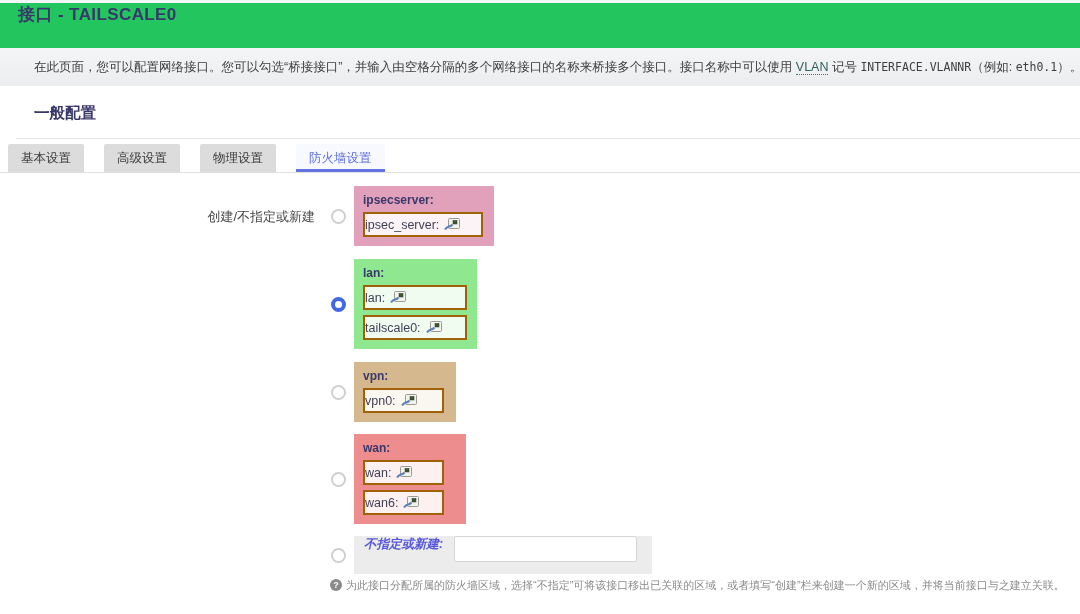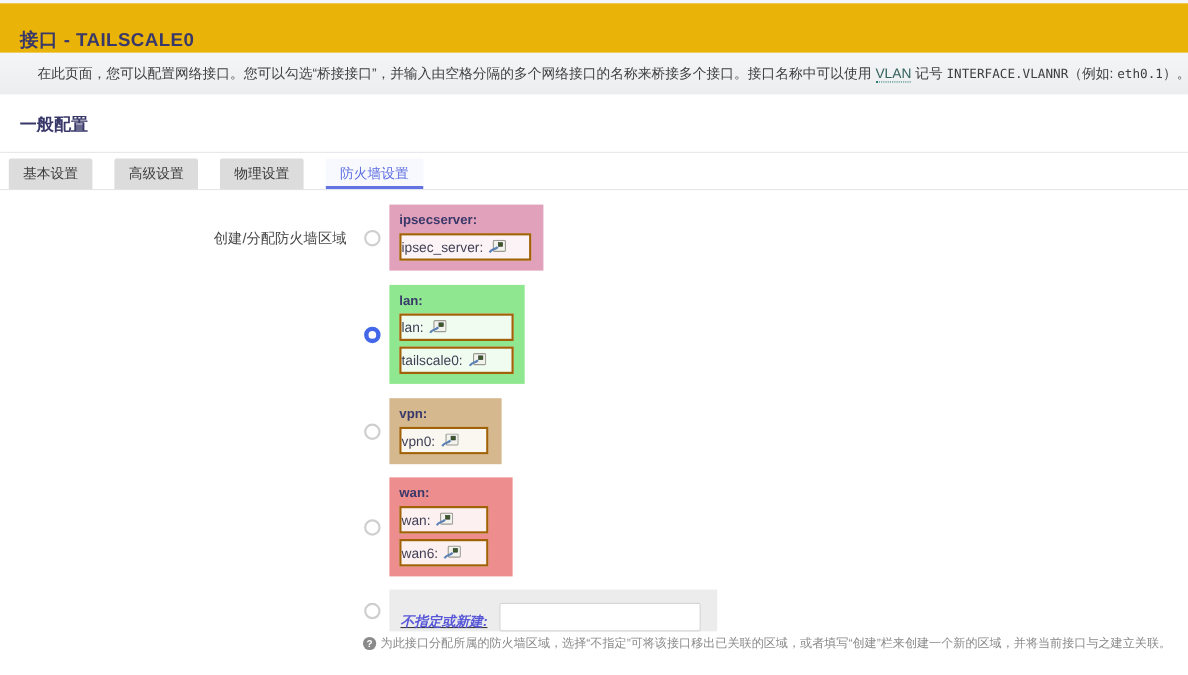--- a/index.html
+++ b/index.html
@@ -3,32 +3,32 @@
 <meta charset="utf-8">
 <style>
   * { margin:0; padding:0; box-sizing:border-box; }
   html,body { width:1080px; height:614px; overflow:hidden; }
   body {
     font-family:"Liberation Sans","DejaVu Sans",sans-serif;
     background:#ffffff; color:#3c3c3c; position:relative;
   }
   .top-strip { height:3px; background:#f4f5f7; }
   
-  .hdr { height:45px; display:flex; align-items:flex-end; padding:0 18px;
-         background:#eab308; }
+  .hdr { height:45px; display:flex; align-items:flex-start; padding:0 18px;
+         background:#22c55e; }
   .hdr h1 { font-size:17px; font-weight:bold; color:#39386a; letter-spacing:.4px; }
   
   .descr { height:38px; display:flex; align-items:center; padding:0 34px;
            background:linear-gradient(#f4f5f7,#ebedef);
            font-size:12.5px; color:#3e3e3e; white-space:nowrap; }
   .descr .abbr { border-bottom:1px dotted #2e7d78; color:#33605c; }
   .descr code { font-family:"DejaVu Sans Mono","Liberation Mono",monospace;
                 font-size:11.5px; color:#3e3e3e; }
   
-  .section-head { padding:17px 18px 14px; background:#fff; border-bottom:1px solid #e6e6ea; }
+  .section-head { padding:17px 18px 14px; background:#fff; border-bottom:1px solid #e6e6ea;margin-left:16px; }
   .section-head h2 { font-size:15.5px; font-weight:bold; color:#39386a; }
   
   .tab-bar { display:flex; gap:20px; padding:5px 0 0 8px; border-bottom:1px solid #e0e0e5; }
   .tab { padding:7px 13px 7px; font-size:12.5px; color:#3c3c3c; background:#dcdcdc;
          border-radius:2px 2px 0 0; cursor:pointer; line-height:14px; }
   .tab.active { background:#f8f9fe; color:#5e6fe2; box-shadow:inset 0 -3px 0 #6473e2; }
   
   .form-area { position:relative; height:447px; background:#fff; }
   .field-label { position:absolute; left:0; top:35px; width:315px; text-align:right;
                  font-size:13px; color:#474747; }
@@ -41,21 +41,21 @@
   .zone { padding:7px 9px 9px; }
   .zone-title { font-size:12px; font-weight:bold; color:#39386a; margin-bottom:2px; }
   .net-box { margin-top:5px; height:25px; background:rgba(255,255,255,0.87);
              border:2px solid #a16207; display:flex; align-items:center;
              gap:5px; font-size:12.5px; color:#3f3f55; }
   .w-ipsec { width:140px; } .w-ipsec .net-box { width:120px; }
   .w-lan   { width:123px; } .w-lan .net-box   { width:104px; }
   .w-vpn   { width:102px; } .w-vpn .net-box   { width:81px; }
   .w-wan   { width:112px; } .w-wan .net-box   { width:81px; }
   .unspec { width:298px; height:38px; background:#ececec; display:flex;
-            align-items:flex-end; padding:0 10px;text-decoration:underline; }
+            align-items:flex-start; padding:0 10px; }
   .unspec-label { font-size:12.5px; font-weight:bold; font-style:italic;
                   color:#5757d8; margin-right:11px; white-space:nowrap; }
   .unspec input { width:183px; height:26px; border:1px solid #d6d6d6;
                   border-radius:2px; background:#fff; font-size:12.5px; padding:0 6px;
                   font-family:"Liberation Sans","DejaVu Sans",sans-serif; }
   
   .help { position:absolute; left:330px; top:405px; width:740px; font-size:11px;
           color:#8a8a8a; display:flex; align-items:flex-start; line-height:14px; }
   .help-icon { display:inline-flex; align-items:center; justify-content:center;
                width:12px; height:12px; border-radius:50%; background:#8a8a8a;
@@ -84,21 +84,21 @@
 
 <div class="tab-bar">
   <div class="tab">基本设置</div>
   <div class="tab">高级设置</div>
   <div class="tab">物理设置</div>
   <div class="tab active">防火墙设置</div>
 </div>
 
 <div class="form-area">
 
-  <div class="field-label">创建/分配防火墙区域</div>
+  <div class="field-label">创建/不指定或新建</div>
 
   <div class="options">
 
     <div class="opt-row m13">
       <div class="radio"></div>
       <div class="zone w-ipsec" style="background-color: rgb(226, 161, 186);">
         <div class="zone-title">ipsecserver:</div>
         <div class="net-box">
           <span>ipsec_server:</span>
           <svg class="eth-icon" width="16" height="13" viewBox="0 0 16 13">

